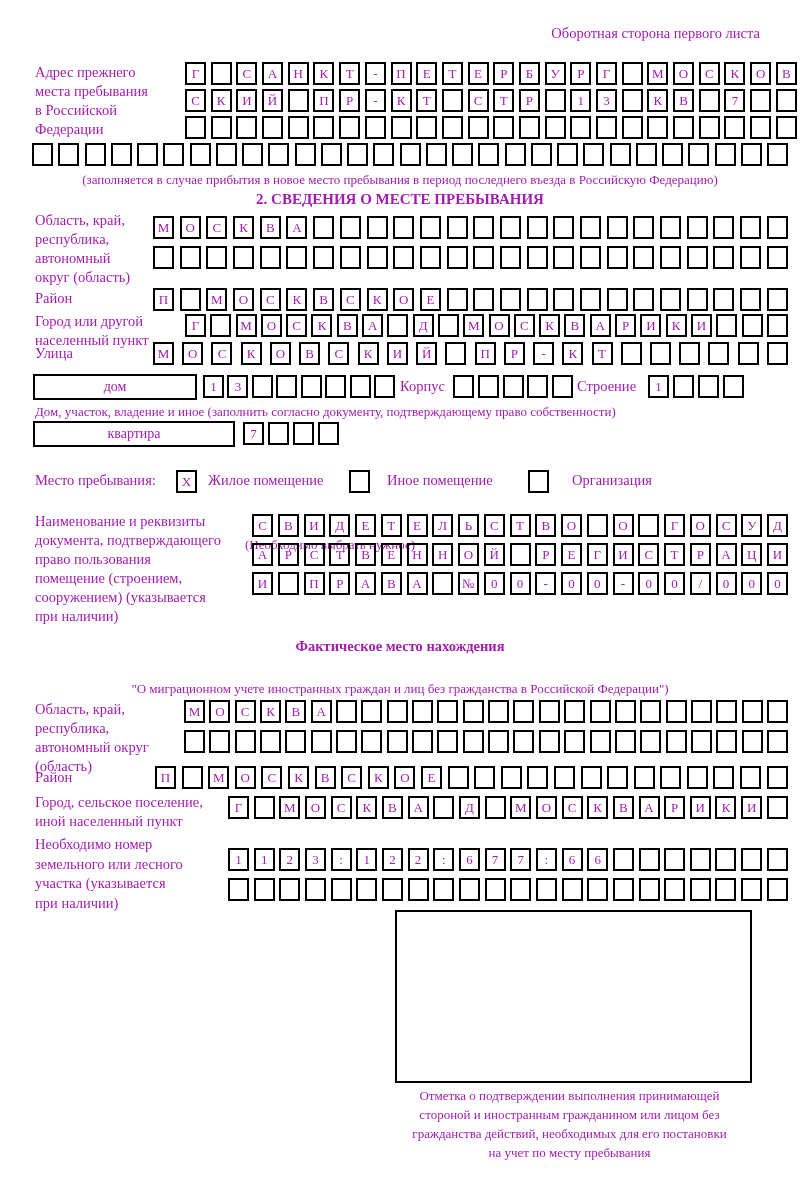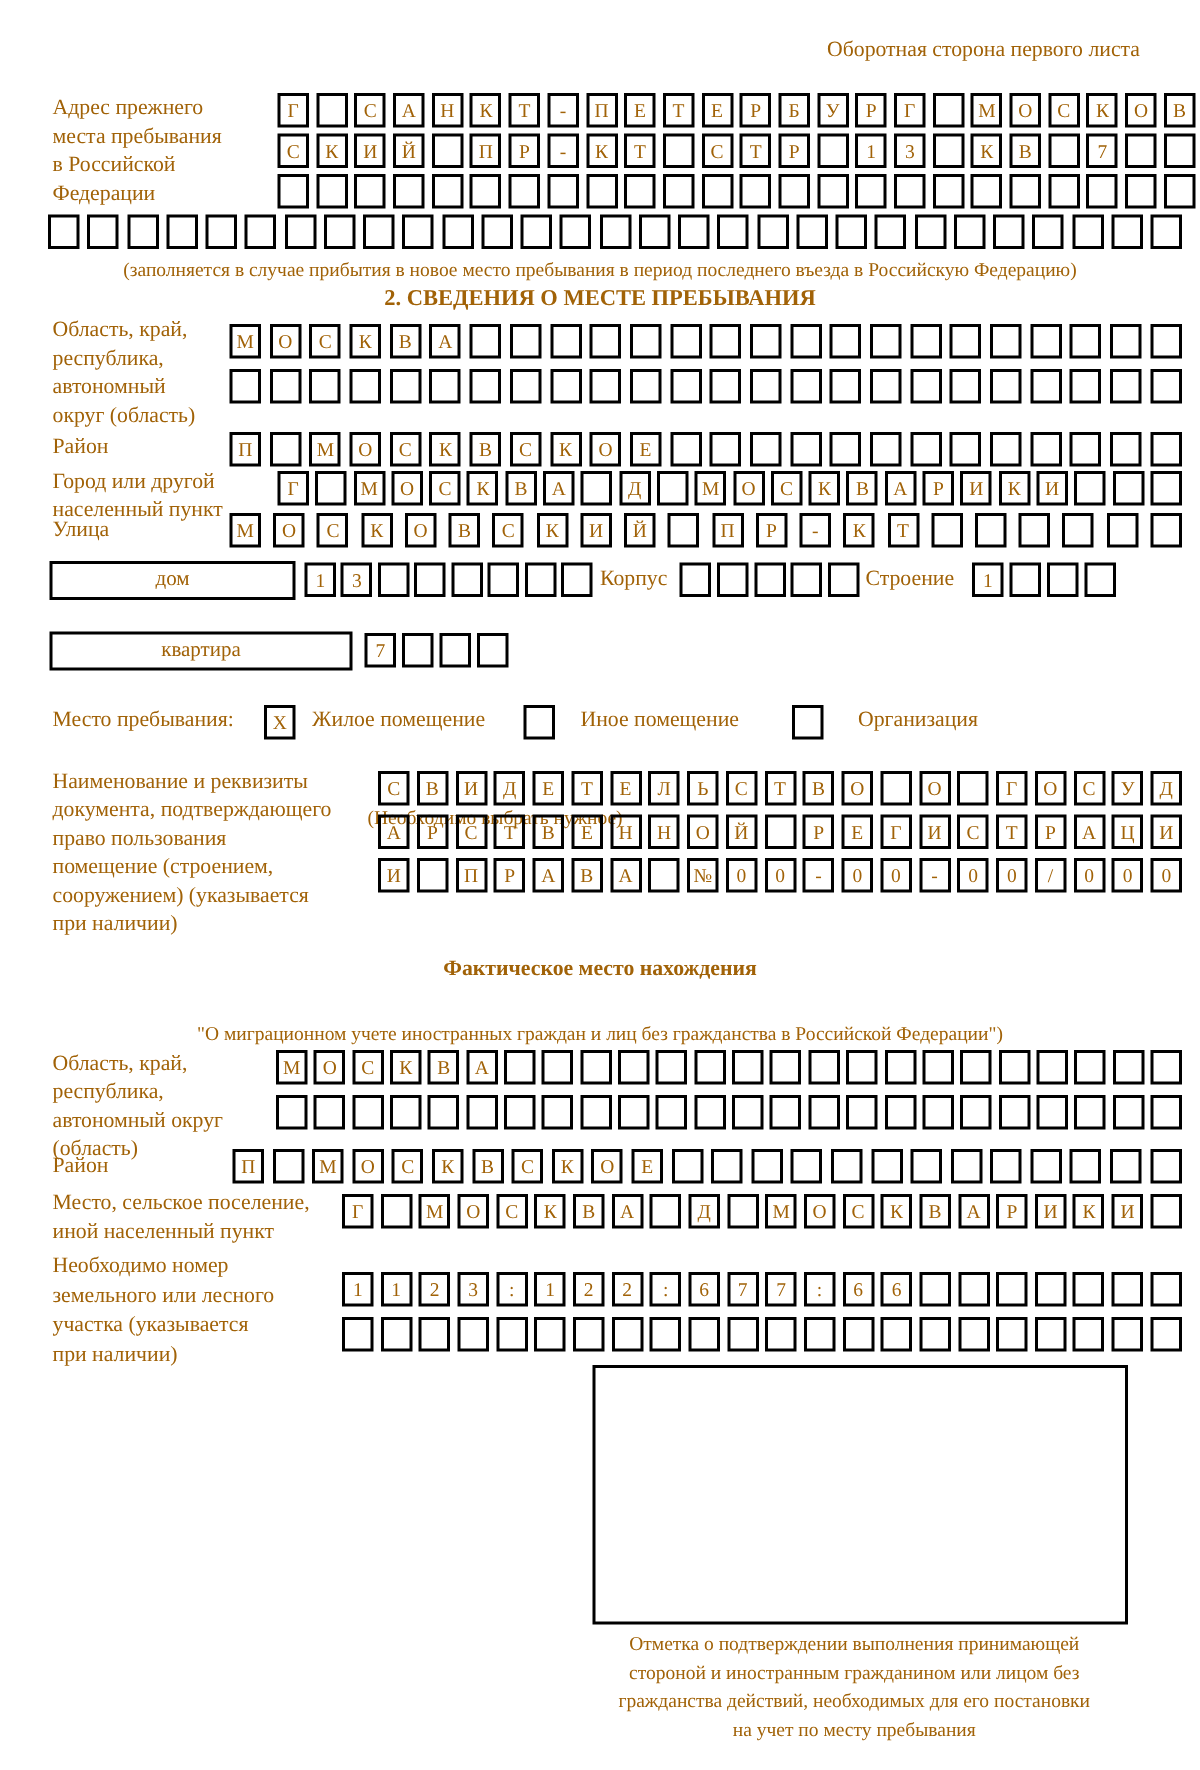--- a/index.html
+++ b/index.html
@@ -1,16 +1,16 @@
 <!DOCTYPE html>
 <html><head>
 <meta charset="utf-8">
 <style>
   html,body{margin:0;padding:0;background:#fff;}
-  .page{position:relative;width:800px;height:1180px;background:#fff;color:#a16207;
+  .page{position:relative;width:800px;height:1180px;background:#fff;color:#a21caf;
         font-family:"Liberation Serif","DejaVu Serif",serif;overflow:hidden;}
   .lbl{position:absolute;font-size:14.5px;line-height:19px;}
   .cap{position:absolute;font-size:13px;line-height:18px;}
   .center{left:0;width:800px;text-align:center;}
   .title{position:absolute;font-size:15px;font-weight:bold;}
   .boxrow{position:absolute;display:flex;justify-content:space-between;}
   .box{flex:none;width:21px;height:23px;border:2px solid #000;box-sizing:border-box;
        display:flex;align-items:center;justify-content:center;
        font-size:13px;font-family:"Liberation Serif",serif;}
   .cellwide{position:absolute;border:2px solid #000;box-sizing:border-box;
@@ -308,20 +308,21 @@
       <span class="box"></span>
       <span class="box"></span>
     </div>
   <div class="lbl" style="left:577px;top:377px;">Строение</div>
   <div class="boxrow" style="left:648px;top:375px;width:96px;">
       <span class="box">1</span>
       <span class="box"></span>
       <span class="box"></span>
       <span class="box"></span>
     </div>
+  <div class="cap" style="left:35px;top:403px;">Дом, участок, владение и иное (заполнить согласно документу, подтверждающему право собственности)</div>
 
   <div class="cellwide" style="left:33px;top:421px;width:202px;height:26px;">квартира</div>
   <div class="boxrow" style="left:243px;top:422px;width:96px;">
       <span class="box">7</span>
       <span class="box"></span>
       <span class="box"></span>
       <span class="box"></span>
     </div>
 
   <div class="lbl" style="left:35px;top:471px;">Место пребывания:</div>
@@ -495,21 +496,21 @@
       <span class="box"></span>
       <span class="box"></span>
       <span class="box"></span>
       <span class="box"></span>
       <span class="box"></span>
       <span class="box"></span>
       <span class="box"></span>
     </div>
 
   <div class="lbl" style="left:35px;top:793px;">
-    <div>Место, сельское поселение,</div>
+    <div>Город, сельское поселение,</div>
     <div>иной населенный пункт</div>
   </div>
   <div class="boxrow" style="left:228px;top:796px;width:560px;">
       <span class="box">Г</span>
       <span class="box"></span>
       <span class="box">М</span>
       <span class="box">О</span>
       <span class="box">С</span>
       <span class="box">К</span>
       <span class="box">В</span>

